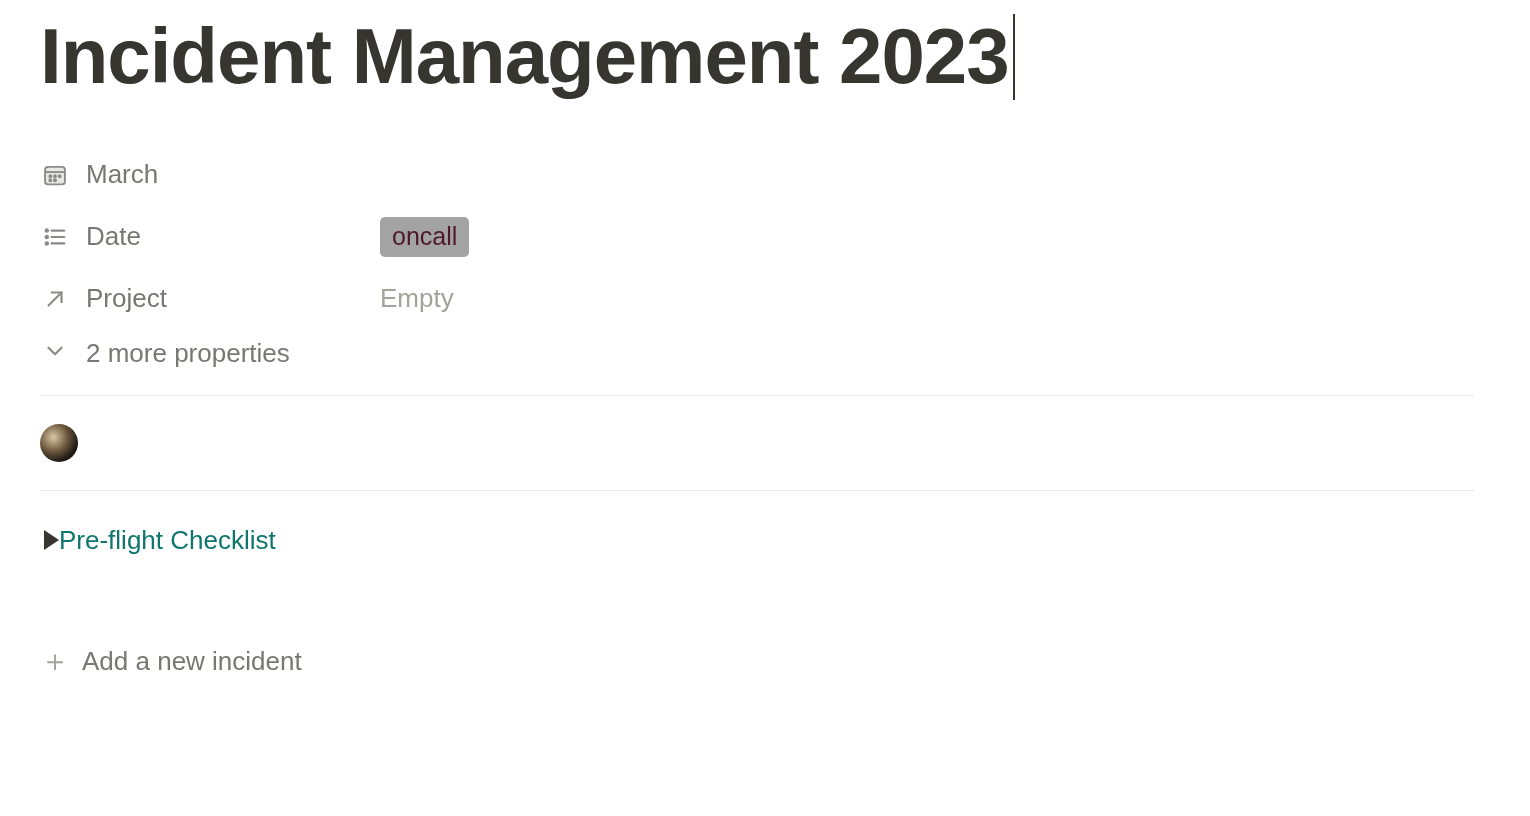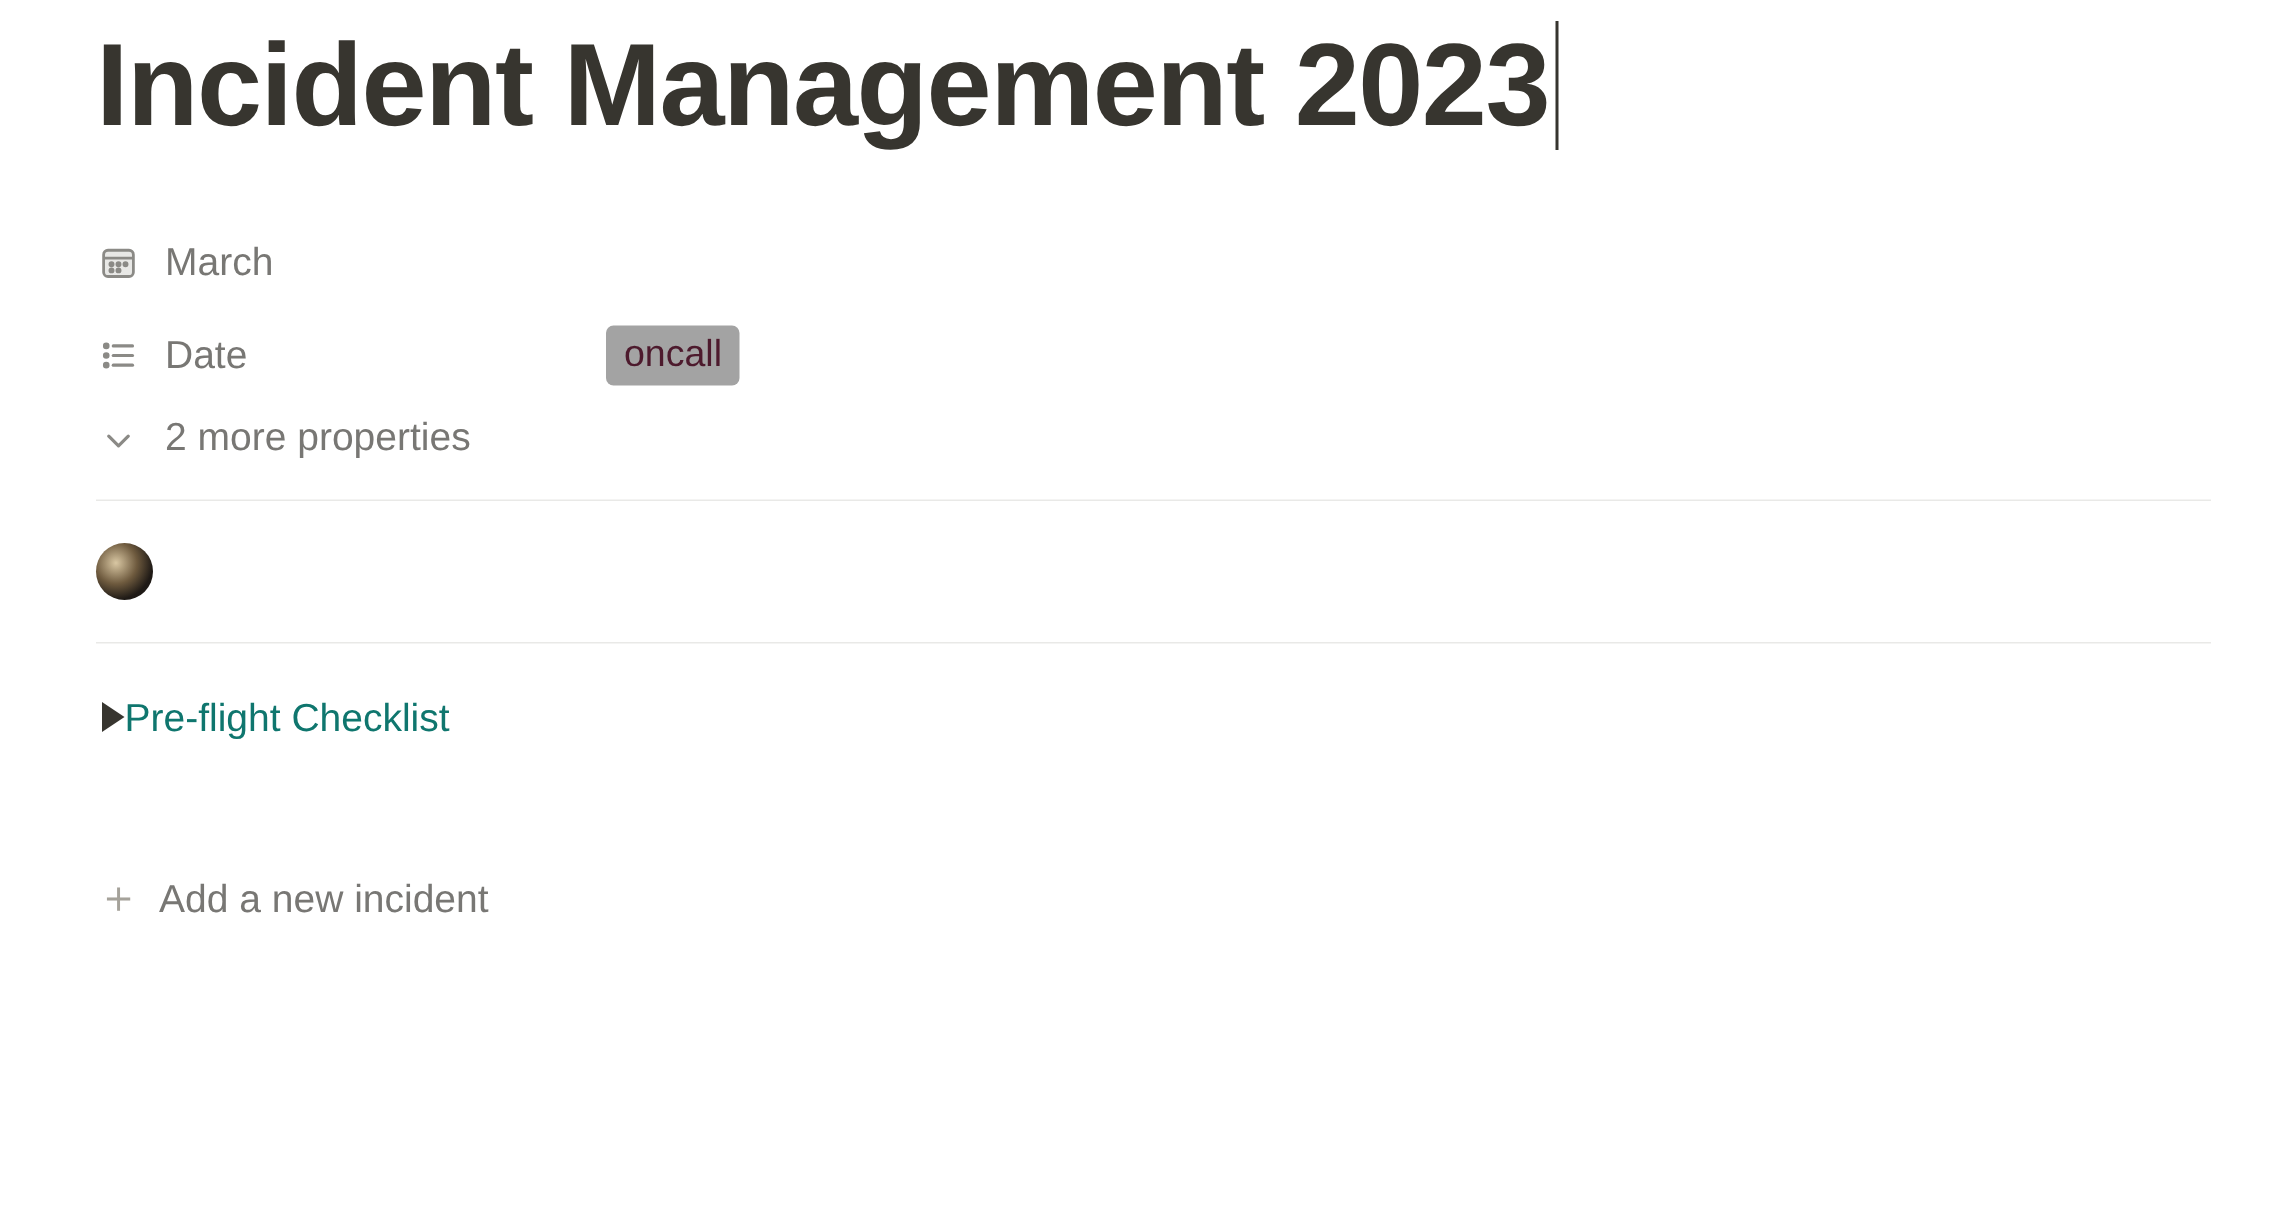--- a/index.html
+++ b/index.html
@@ -5,21 +5,21 @@
   * { box-sizing: border-box; }
   body {
     margin: 0;
     padding: 0;
     font-family: -apple-system, BlinkMacSystemFont, "Segoe UI", Helvetica, Arial, sans-serif;
     background: #ffffff;
     color: #37352f;
     width: 1530px;
   }
   .page {
-    padding: 14px 56px 40px 64px;
+    padding: 14px 56px 40px 40px;
   }
   .page-title {
     font-size: 78px;
     font-weight: 800;
     letter-spacing: -1px;
     line-height: 1.1;
     margin: 0 0 44px 0;
     color: #37352f;
     display: inline-block;
     border-right: 2px solid #37352f;
@@ -63,21 +63,21 @@
     display: inline-block;
     background: #a3a3a3;
     color: #4d1a2d;
     border-radius: 5px;
     padding: 3px 12px 4px 12px;
     font-size: 25px;
     line-height: 1.3;
   }
   .more-props-row {
     display: flex;
-    align-items: flex-end;
+    align-items: flex-start;
     gap: 16px;
     color: #787774;
     font-size: 26px;
     min-height: 62px;
     padding: 8px 0 26px 0;
   }
   .more-props-row .icon-slot {
     width: 30px;
     display: flex;
     align-items: center;
@@ -176,20 +176,32 @@
             <line x1="9" y1="17.5" x2="20" y2="17.5"></line>
           </svg>
         </span>
         <span>Date</span>
       </div>
       <div class="prop-value">
         <span class="tag-pill">oncall</span>
       </div>
     </div>
 
+    <div class="prop-row">
+      <div class="prop-label-wrap">
+        <span class="icon-slot">
+          <svg width="26" height="26" viewBox="0 0 24 24" fill="none" stroke="#8b8a86" stroke-width="2" stroke-linecap="round" stroke-linejoin="round">
+            <line x1="6" y1="18" x2="18" y2="6"></line>
+            <polyline points="9 6 18 6 18 15"></polyline>
+          </svg>
+        </span>
+        <span>Project</span>
+      </div>
+      <div class="prop-value empty">Empty</div>
+    </div>
 
     <div class="more-props-row">
       <span class="icon-slot">
         <svg width="26" height="26" viewBox="0 0 24 24" fill="none" stroke="#8b8a86" stroke-width="2" stroke-linecap="round" stroke-linejoin="round">
           <polyline points="6 9 12 15 18 9"></polyline>
         </svg>
       </span>
       <span>2 more properties</span>
     </div>
 

